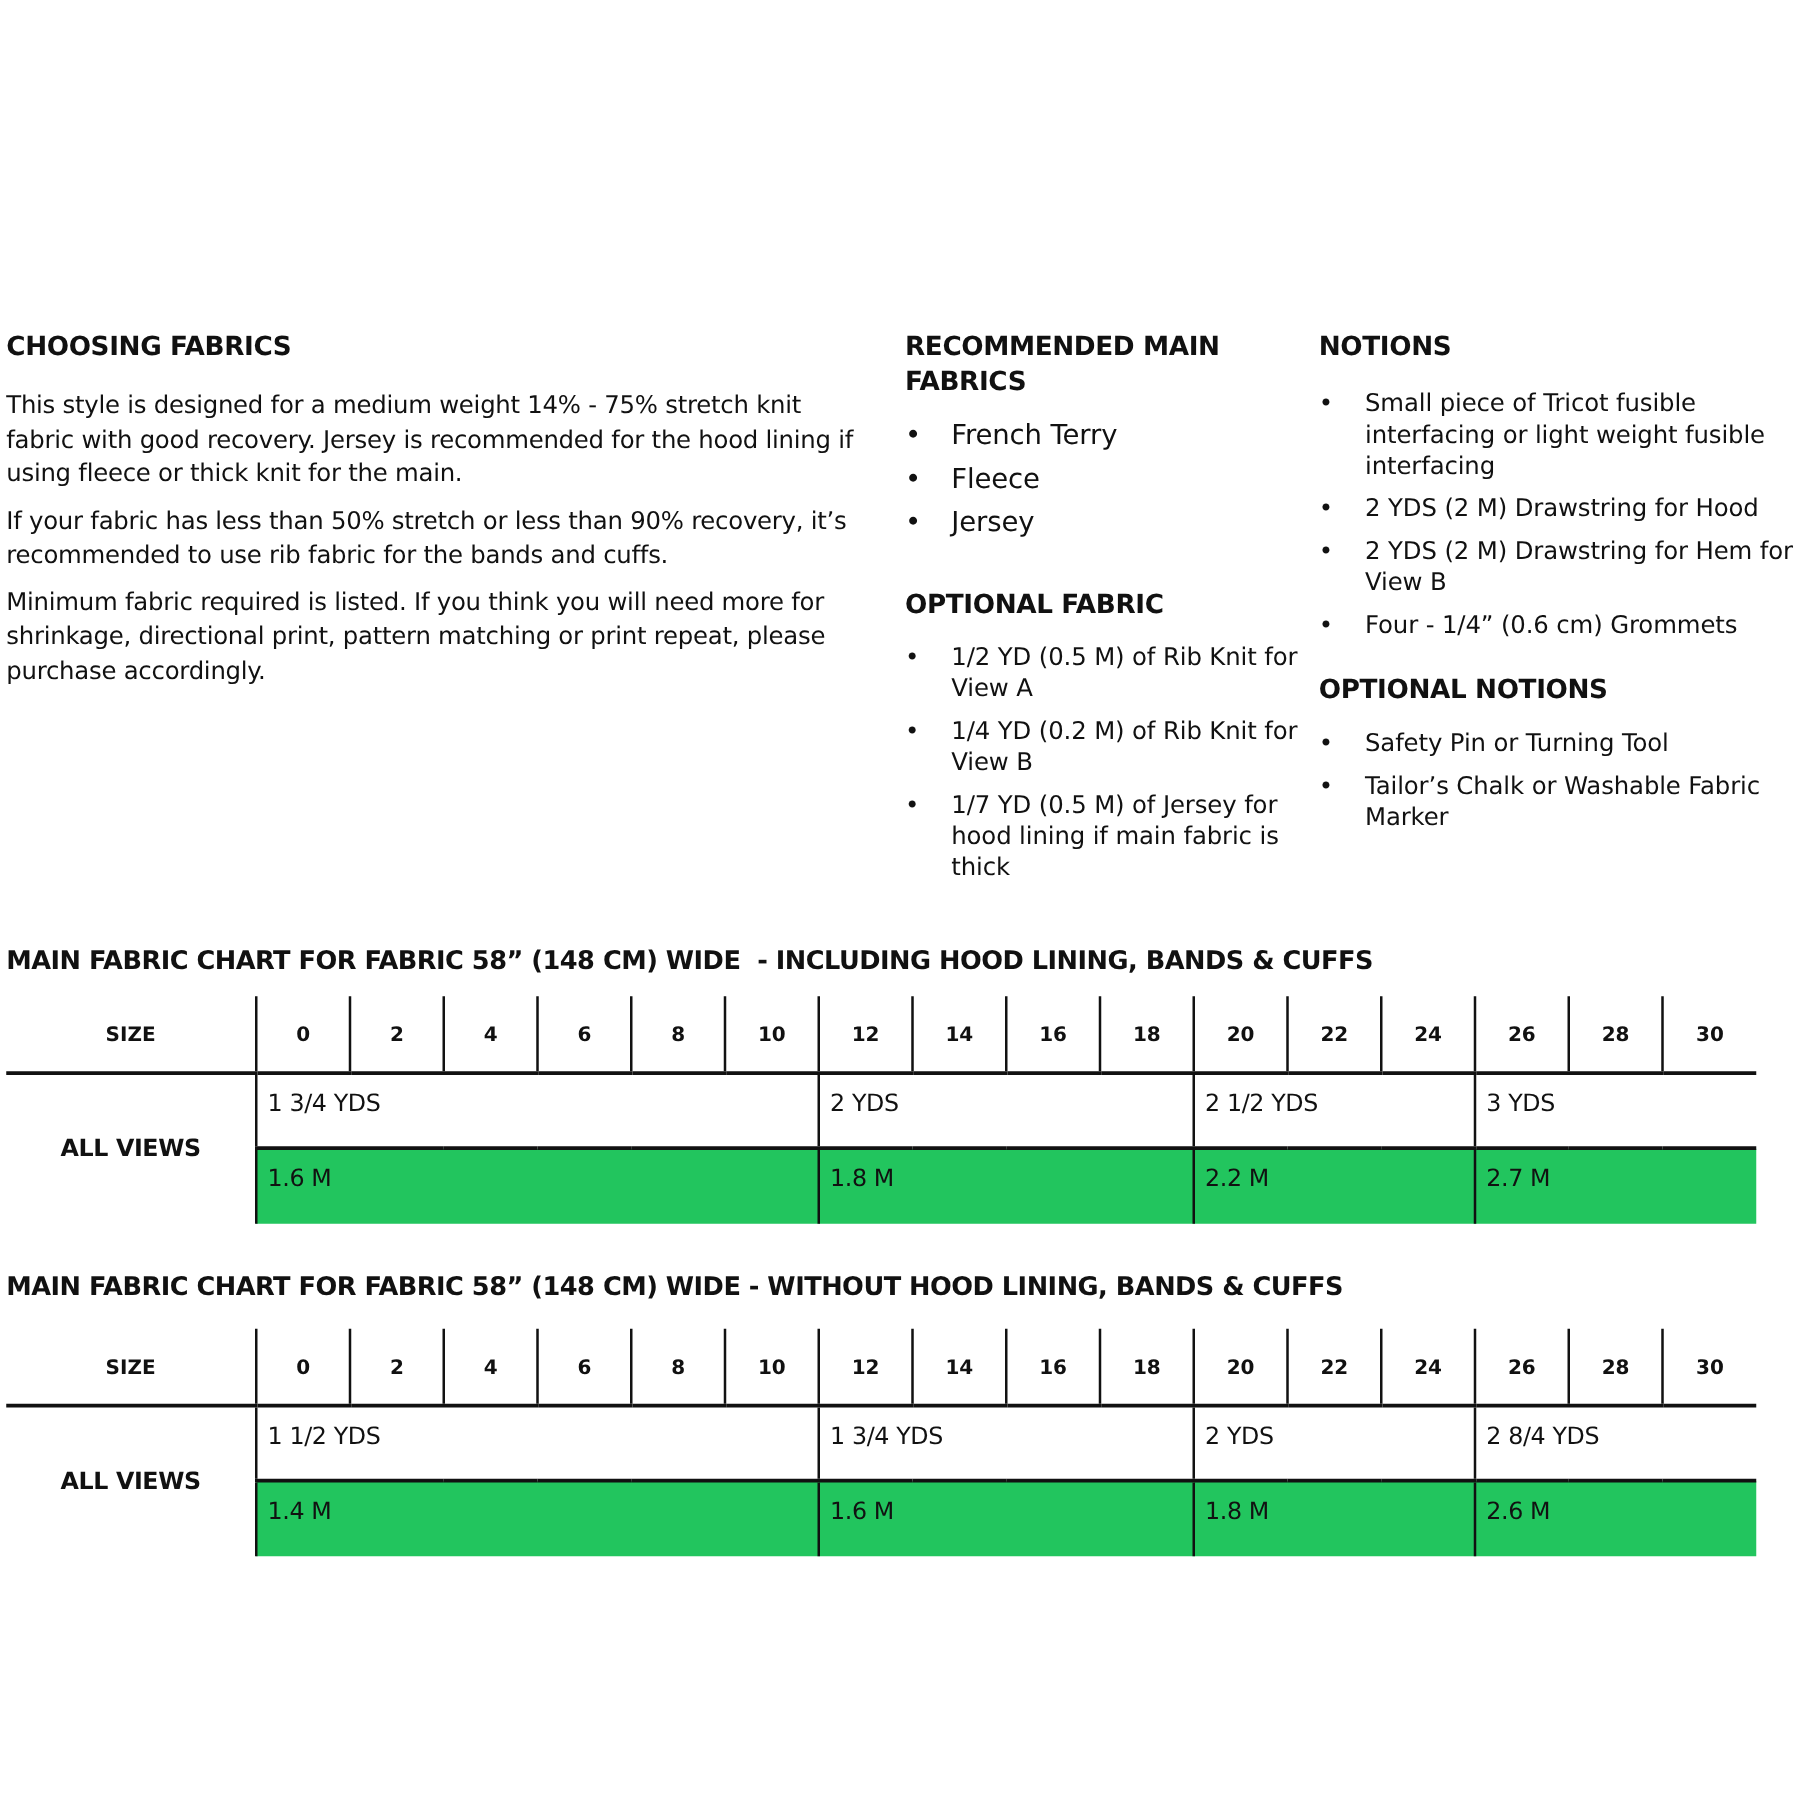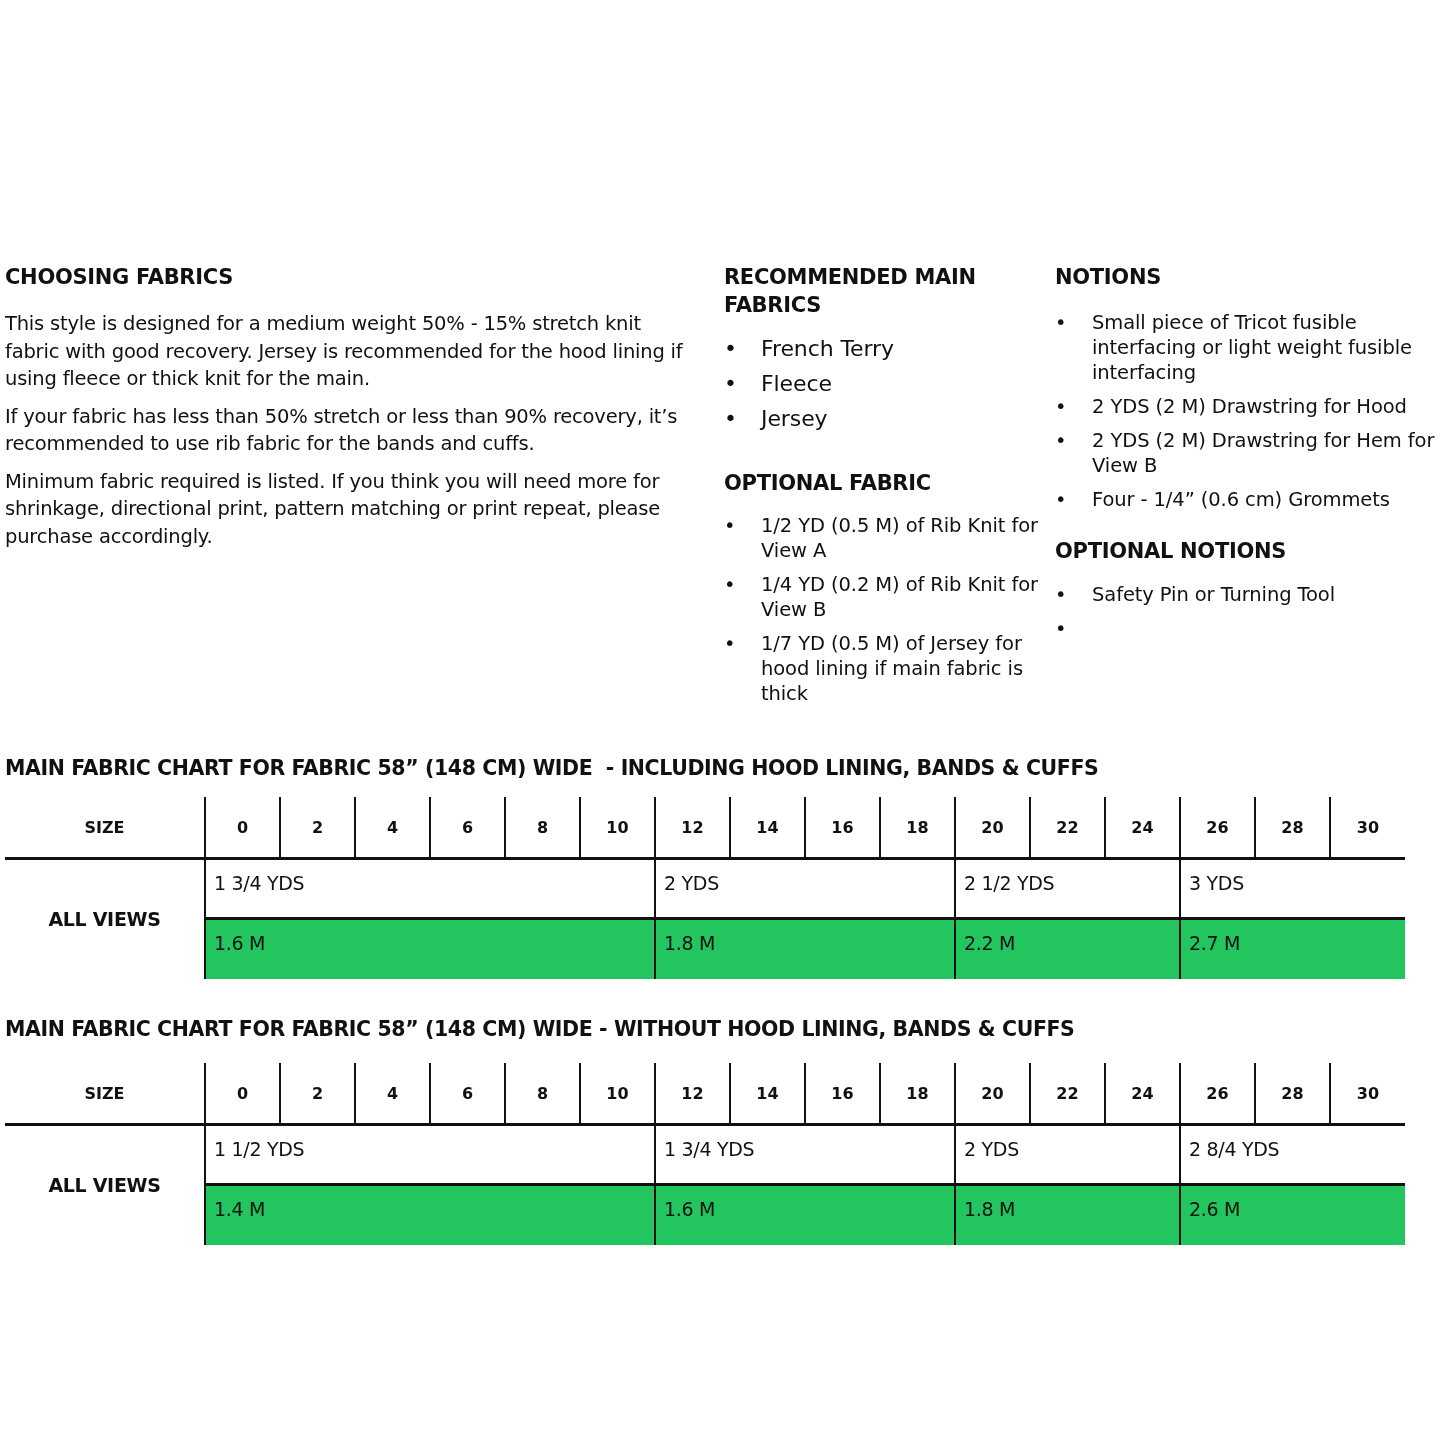--- a/index.html
+++ b/index.html
@@ -21,21 +21,21 @@
   table.fc th.lab { border-left:none; }
   table.fc td { font-size:19px; height:60px; padding:0 0 0 8px; border-left:2px solid #111; vertical-align:top; padding-top:12px; box-sizing:border-box; letter-spacing:-0.3px; }
   table.fc td.rowlab { border-left:none; font-weight:bold; text-align:center; vertical-align:middle; padding:0; font-size:19px; }
   table.fc tr.m td.val { background:#22c55e; border-top:3px solid #111; }
 </style>
 </head>
 <body>
 
 <div class="abs" style="left:5px; top:263px; width:690px;">
   <h2 class="h">CHOOSING FABRICS</h2>
-  <p class="para" style="margin-top:19px;">This style is designed for a medium weight 50% - 15% stretch knit fabric with good recovery. Jersey is recommended for the hood lining if using fleece or thick knit for the main.</p>
+  <p class="para" style="margin-top:19px;">This style is designed for a medium weight 14% - 75% stretch knit fabric with good recovery. Jersey is recommended for the hood lining if using fleece or thick knit for the main.</p>
   <p class="para" style="margin-top:10px;">If your fabric has less than 50% stretch or less than 90% recovery, it’s recommended to use rib fabric for the bands and cuffs.</p>
   <p class="para" style="margin-top:10px;">Minimum fabric required is listed. If you think you will need more for shrinkage, directional print, pattern matching or print repeat, please purchase accordingly.</p>
 </div>
 
 <div class="abs" style="left:724px; top:263px; width:320px;">
   <h2 class="h" style="width:280px;">RECOMMENDED MAIN FABRICS</h2>
   <ul class="bl big" style="margin-top:16px;">
     <li><span class="dot">•</span><span>French Terry</span></li>
     <li><span class="dot">•</span><span>Fleece</span></li>
     <li><span class="dot">•</span><span>Jersey</span></li>
@@ -56,21 +56,21 @@
     <li><span class="dot">•</span><span>Small piece of Tricot fusible interfacing or light weight fusible interfacing</span></li>
     <li><span class="dot">•</span><span>2 YDS (2 M) Drawstring for Hood</span></li>
     <li><span class="dot">•</span><span>2 YDS (2 M) Drawstring for Hem for View B</span></li>
     <li><span class="dot">•</span><span>Four - 1/4” (0.6 cm) Grommets</span></li>
   </ul>
 </div>
 <div class="abs" style="left:1055px; top:537px; width:390px;">
   <h2 class="h">OPTIONAL NOTIONS</h2>
   <ul class="bl mid" style="margin-top:17px;">
     <li><span class="dot">•</span><span>Safety Pin or Turning Tool</span></li>
-    <li><span class="dot">•</span></li>
+    <li><span class="dot">•</span><span>Tailor’s Chalk or Washable Fabric Marker</span></li>
   </ul>
 </div>
 
 <div class="abs chart-title" style="left:5px; top:755px;">MAIN FABRIC CHART FOR FABRIC 58” (148 CM) WIDE  - INCLUDING HOOD LINING, BANDS &amp; CUFFS</div>
 <table class="fc" style="top:797px;">
     <colgroup>
       <col class="lab">
       <col class="sz">
       <col class="sz">
       <col class="sz">

